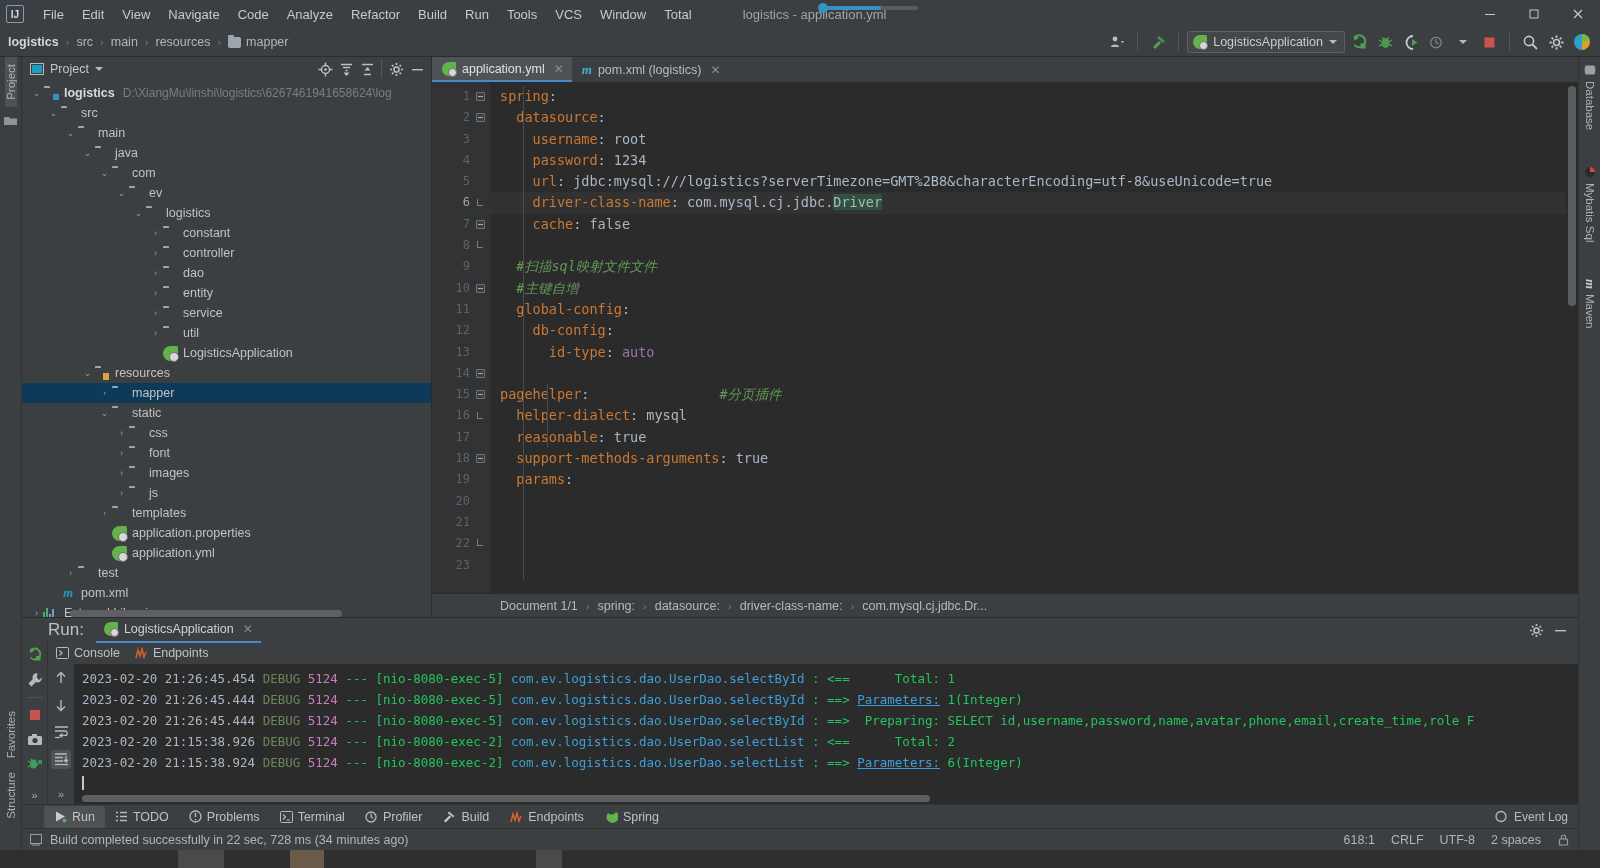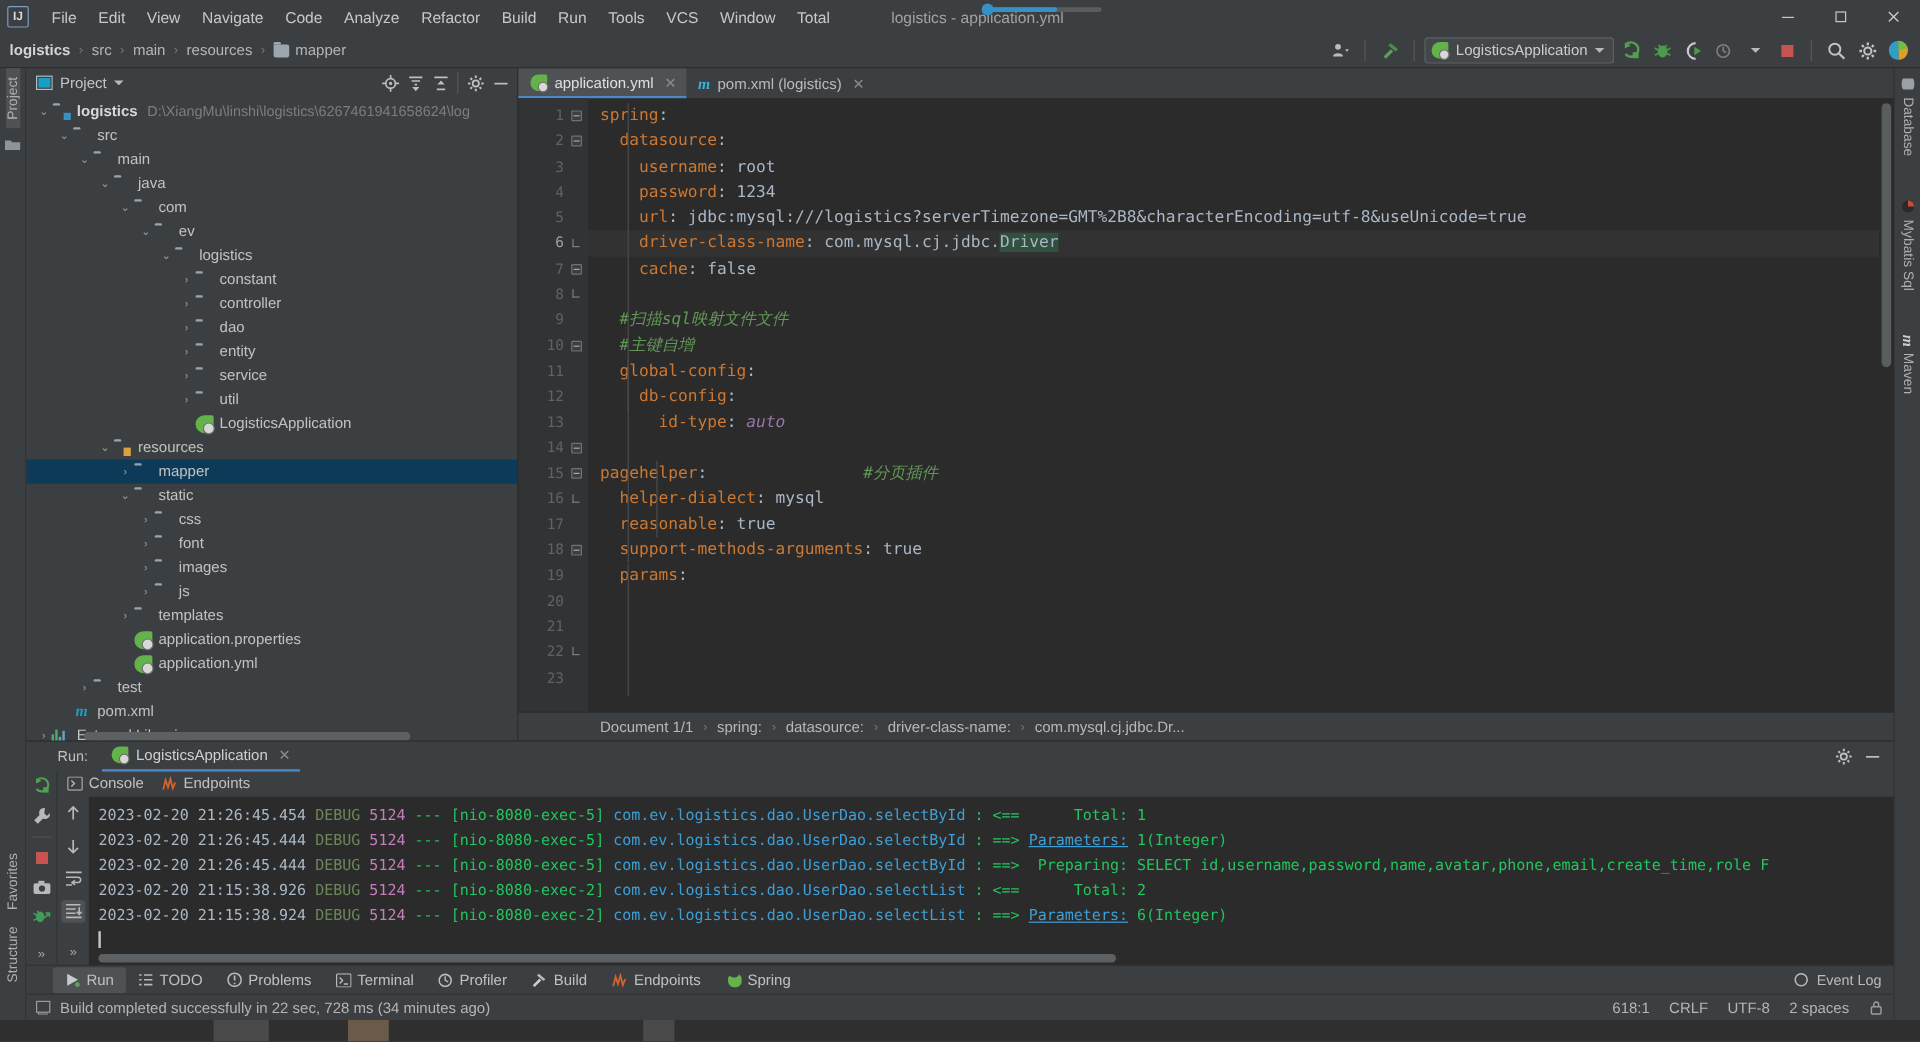--- a/index.html
+++ b/index.html
@@ -190,21 +190,21 @@
 
   .code-area {
     flex: 1; position: relative; overflow: hidden; padding-top: 4px;
     font-family: "DejaVu Sans Mono", monospace; font-size: 13.5px;
   }
   .cline { height: 21.3px; line-height: 21.3px; white-space: pre; padding-left: 10px; }
   .cline.hl { background: #323232; }
   .k { color: #cc7832; }
   .v { color: #a9b7c6; }
   .cm { color: #629755; font-style: italic; }
-  .auto { color: #9876aa; font-style: italic; }
+  .auto { color: #9876aa; }
   .hlbg { background: #32503e; }
   .indent-guide {
     position: absolute; top: 0; bottom: 0; width: 1px; background: #4b4b4b;
   }
 
   .ed-scroll {
     width: 12px; background: #2b2b2b; flex: none; position: relative;
   }
   .ed-thumb { position:absolute; left:2px; top:4px; width:8px; height:220px; background:#5a5d5e; border-radius:4px;}
 
@@ -215,21 +215,21 @@
   }
   .bc { color: #b8b8b8; }
   .bc-sep { color: #777; margin: 0 8px; font-size: 11px; }
 
   
   .run-panel { flex: 1; display: flex; flex-direction: column; min-height: 0; background: #3c3f41; }
   .run-head {
     height: 25px; display: flex; align-items: center; flex: none; padding-left: 26px;
     border-top: 1px solid #2b2b2b;
   }
-  .run-label { font-size: 12px; color: #c0c0c0; margin-right: 12px; }
+  .run-label { font-size: 17px; color: #c0c0c0; margin-right: 12px; }
   .run-tab {
     display: flex; align-items: center; gap: 6px; padding: 0 8px; height: 25px;
     font-size: 12.5px; color: #d0d0d0; border-bottom: 2px solid #4a88c7;
   }
   .run-head-right { margin-left: auto; display: flex; align-items: center; gap: 4px; padding-right: 8px; }
 
   .run-body { flex: 1; display: flex; min-height: 0; }
   .run-side {
     width: 26px; background: #3c3f41; flex: none; display: flex; flex-direction: column;
     align-items: center; padding-top: 4px; gap: 6px; border-right: 1px solid #323232;

